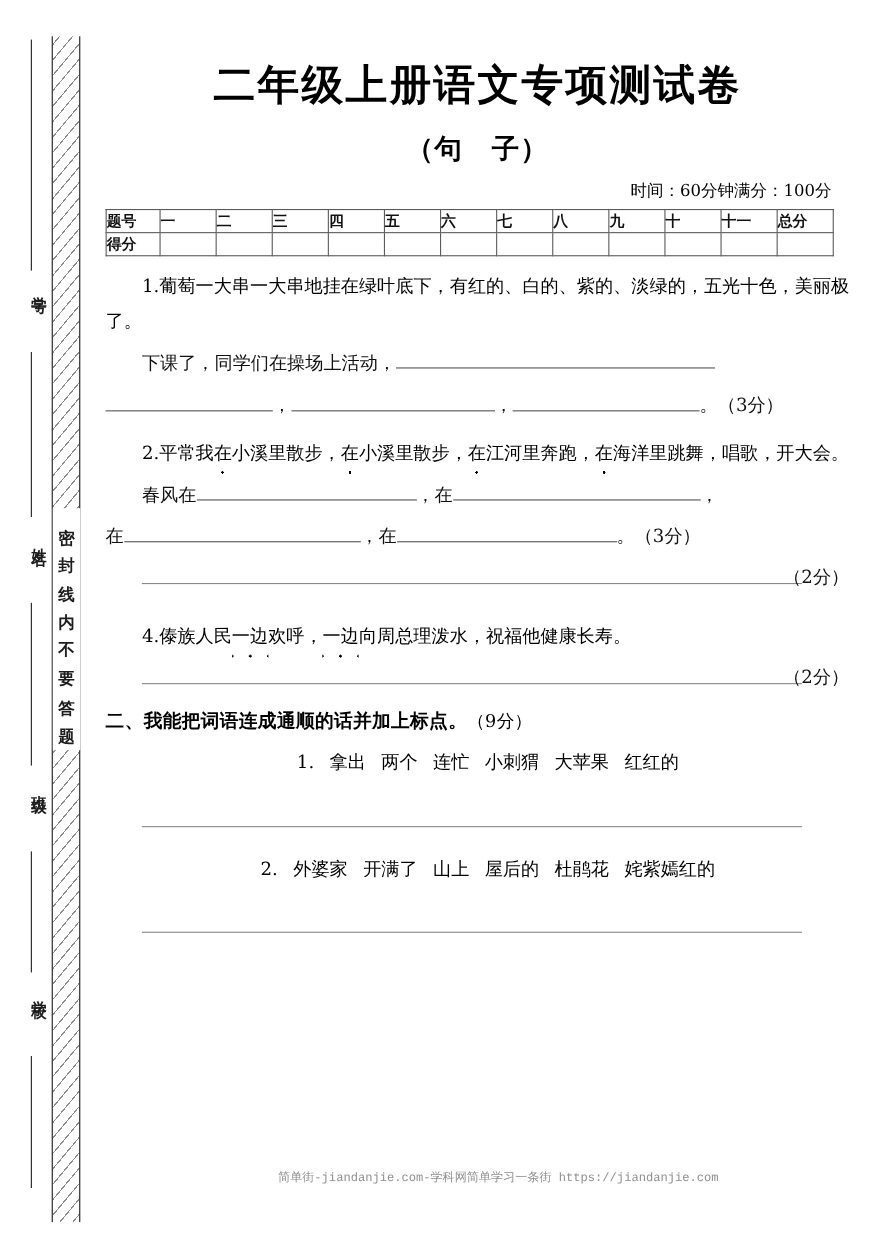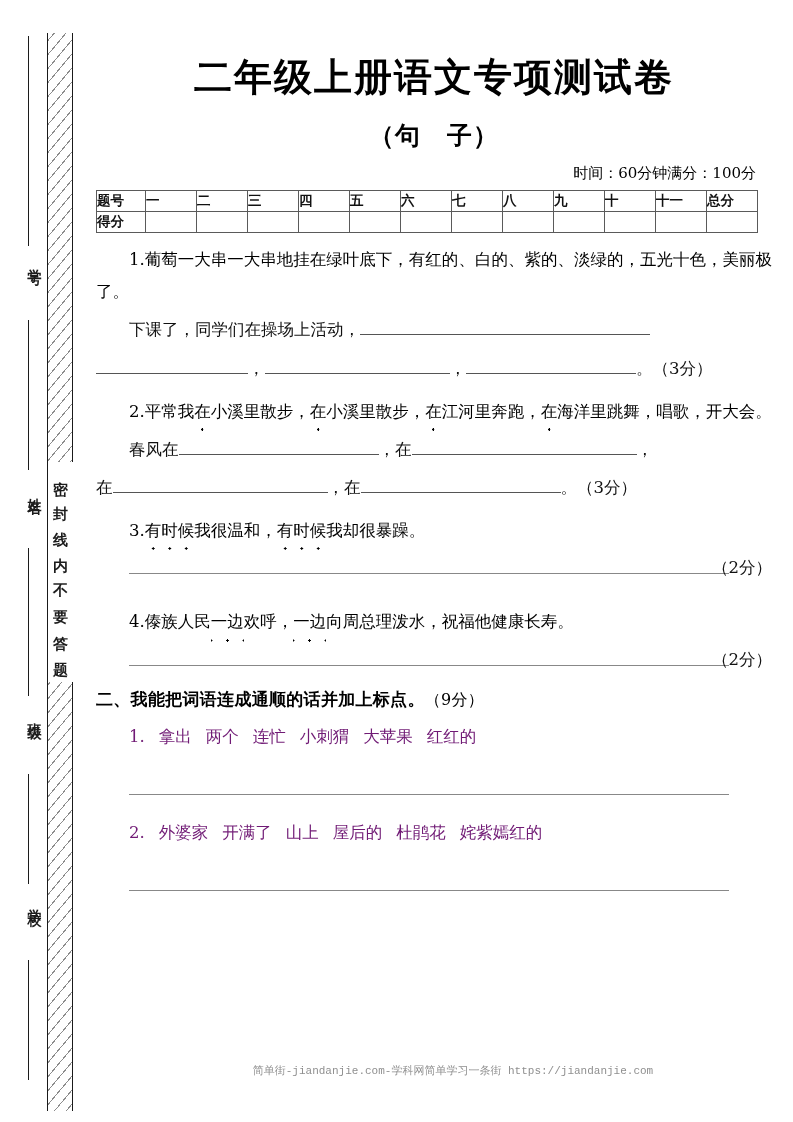--- a/index.html
+++ b/index.html
@@ -185,21 +185,22 @@
     font-size: 16.5px;
     line-height: 1.95;
     white-space: nowrap;
   }
 
   .wordlist {
     margin-top: 10px;
     padding-left: 33px;
     font-size: 16.5px;
     line-height: 1.9;
-    color: #701a75;
+    color: #000000;
+    text-align: center;
   }
   .wordlist span.w { margin-right: 14px; }
 
   .answer-rule {
     margin: 16px 0 0 33px;
     width: 610px;
     border-bottom: 1.2px solid #888;
     height: 0;
   }
 
@@ -289,23 +290,20 @@
   <div class="q">
     <span class="indent">2.</span><span>平常我</span><span class="dotted">在</span><span>小溪里散步，</span><span class="dotted">在</span><span>小溪里散步，</span><span class="dotted">在</span><span>江河里奔跑，</span><span class="dotted">在</span><span>海洋里跳舞，唱歌，开大会。</span>
   </div>
   <div class="ansline">
     <span style="display:inline-block;width:33px;"></span><span>春风在</span><span class="blank" style="width:200px;"></span><span>，</span><span>在</span><span class="blank" style="width:225px;"></span><span>，</span>
   </div>
   <div class="ansline">
     <span>在</span><span class="blank" style="width:215px;"></span><span>，</span><span>在</span><span class="blank" style="width:200px;"></span><span>。</span><span>（3分）</span>
   </div>
 
-  <div class="q">
-    <span class="indent">3.</span><span class="dotted">有时候</span><span>我很温和，</span><span class="dotted">有时候</span><span>我却很暴躁。</span>
-  </div>
   <div style="text-align:right;font-size:16.5px;margin-top:10px;">
     <span>（2分）</span>
   </div>
   <div class="answer-rule" style="margin-top:-6px;width:600px;"></div>
 
   <div class="q" style="margin-top:32px;">
     <span class="indent">4.</span><span>傣族人民</span><span class="dotted">一边</span><span>欢呼，</span><span class="dotted">一边</span><span>向周总理泼水，祝福他健康长寿。</span>
   </div>
   <div style="text-align:right;font-size:16.5px;margin-top:10px;">
     <span>（2分）</span>

